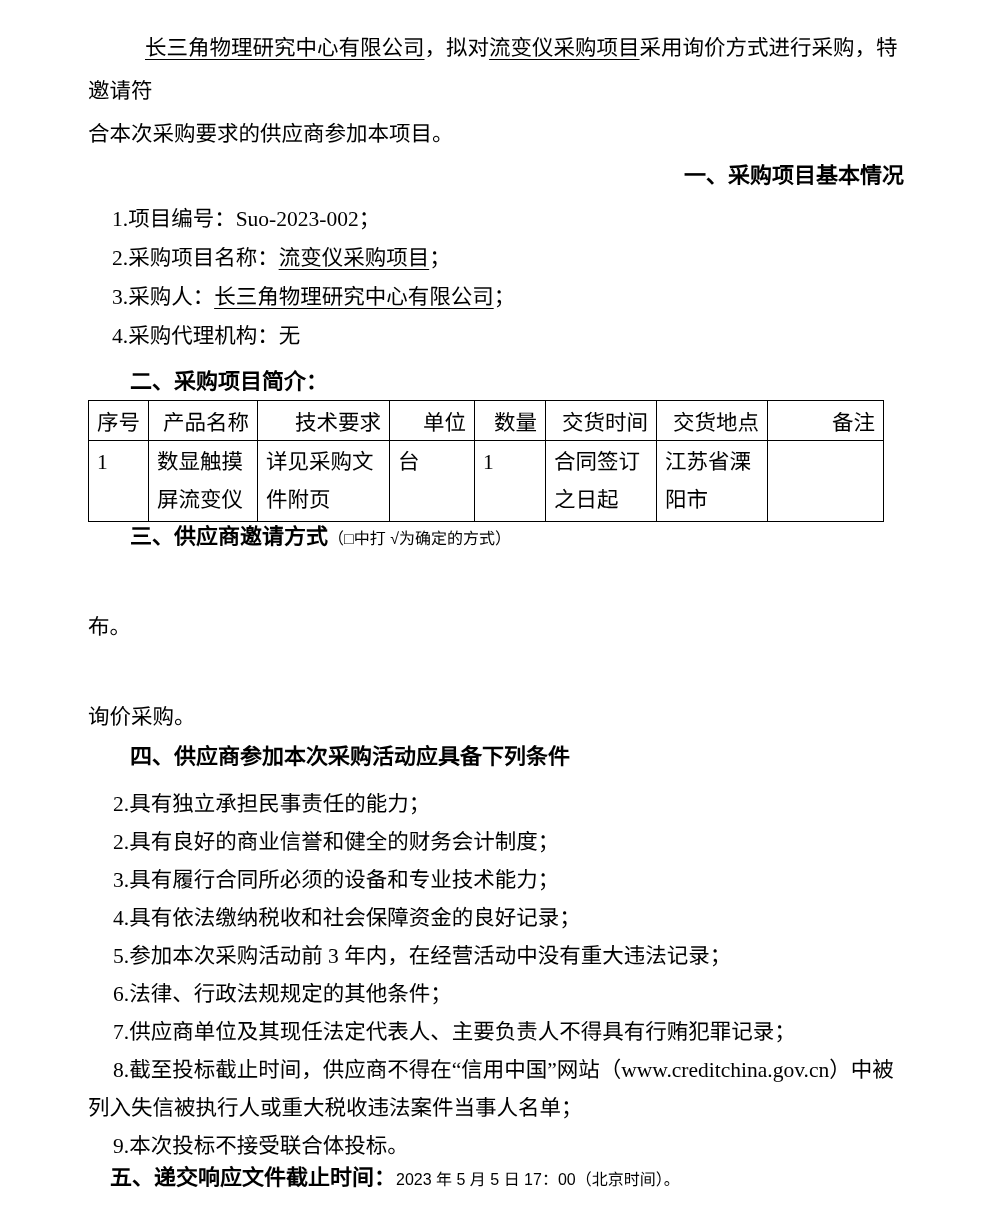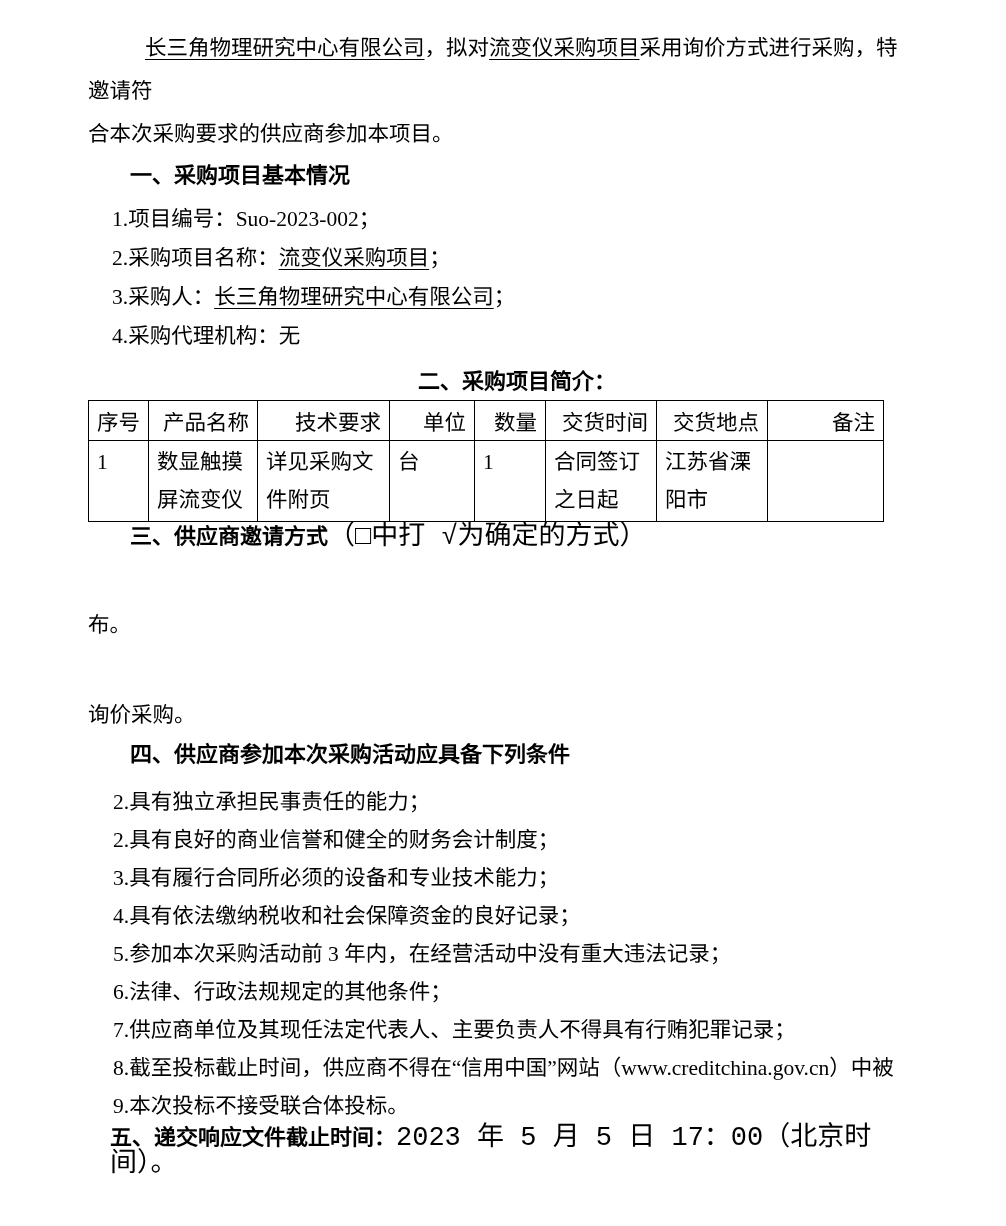--- a/index.html
+++ b/index.html
@@ -33,26 +33,26 @@
   }
   
   .hd {
     margin: 0;
     font-family: "Liberation Sans", "DejaVu Sans", sans-serif;
     font-weight: bold;
     font-size: 22px;
     line-height: 26px;
   }
   .hd .hd-normal {
-    font-family: Liberation Mono, monospace;
+    font-family: Liberation Sans, sans-serif;
     font-weight: normal;
-    font-size: 27px;
+    font-size: 16px;
   }
-  .hd1 { margin-top: 7px;  padding-left: 42px; }
-  .hd2 { margin-top: 13px; padding-left: 42px; text-align: center; }
+  .hd1 { margin-top: 7px;  padding-left: 42px; text-align: right; }
+  .hd2 { margin-top: 13px; padding-left: 42px; }
   .hd3 { margin-top: 2px;  padding-left: 42px; }
   .hd4 { margin-top: 6px;  padding-left: 42px; }
   .hd5 { margin-top: 0;    padding-left: 22px; }
   
   .list1 { margin-top: 11px; }
   .list1 .li { line-height: 39px; text-indent: 24px; }
   .list4 { margin-top: 15px; }
   .list4 .li { line-height: 38px; text-indent: 25px; }
   
   .p-option {
@@ -162,19 +162,19 @@
   <h2 class="hd hd4">四、供应商参加本次采购活动应具备下列条件</h2>
 
   <div class="list4">
     <div class="li">2.具有独立承担民事责任的能力；</div>
     <div class="li">2.具有良好的商业信誉和健全的财务会计制度；</div>
     <div class="li">3.具有履行合同所必须的设备和专业技术能力；</div>
     <div class="li">4.具有依法缴纳税收和社会保障资金的良好记录；</div>
     <div class="li">5.参加本次采购活动前 3 年内，在经营活动中没有重大违法记录；</div>
     <div class="li">6.法律、行政法规规定的其他条件；</div>
     <div class="li">7.供应商单位及其现任法定代表人、主要负责人不得具有行贿犯罪记录；</div>
-    <div class="li"><span>8.截至投标截止时间，供应商不得在“信用中国”网站（www.creditchina.gov.cn）中被</span><br></div>
+    <div class="li"><span>8.截至投标截止时间，供应商不得在“信用中国”网站（www.creditchina.gov.cn）中被</span><br><span>列入失信被执行人或重大税收违法案件当事人名单；</span></div>
     <div class="li">9.本次投标不接受联合体投标。</div>
   </div>
 
   <h2 class="hd hd5"><span>五、递交响应文件截止时间：</span><span class="hd-normal">2023 年 5 月 5 日 17：00（北京时间）。</span></h2>
 
 </div>
 
 </body></html>

